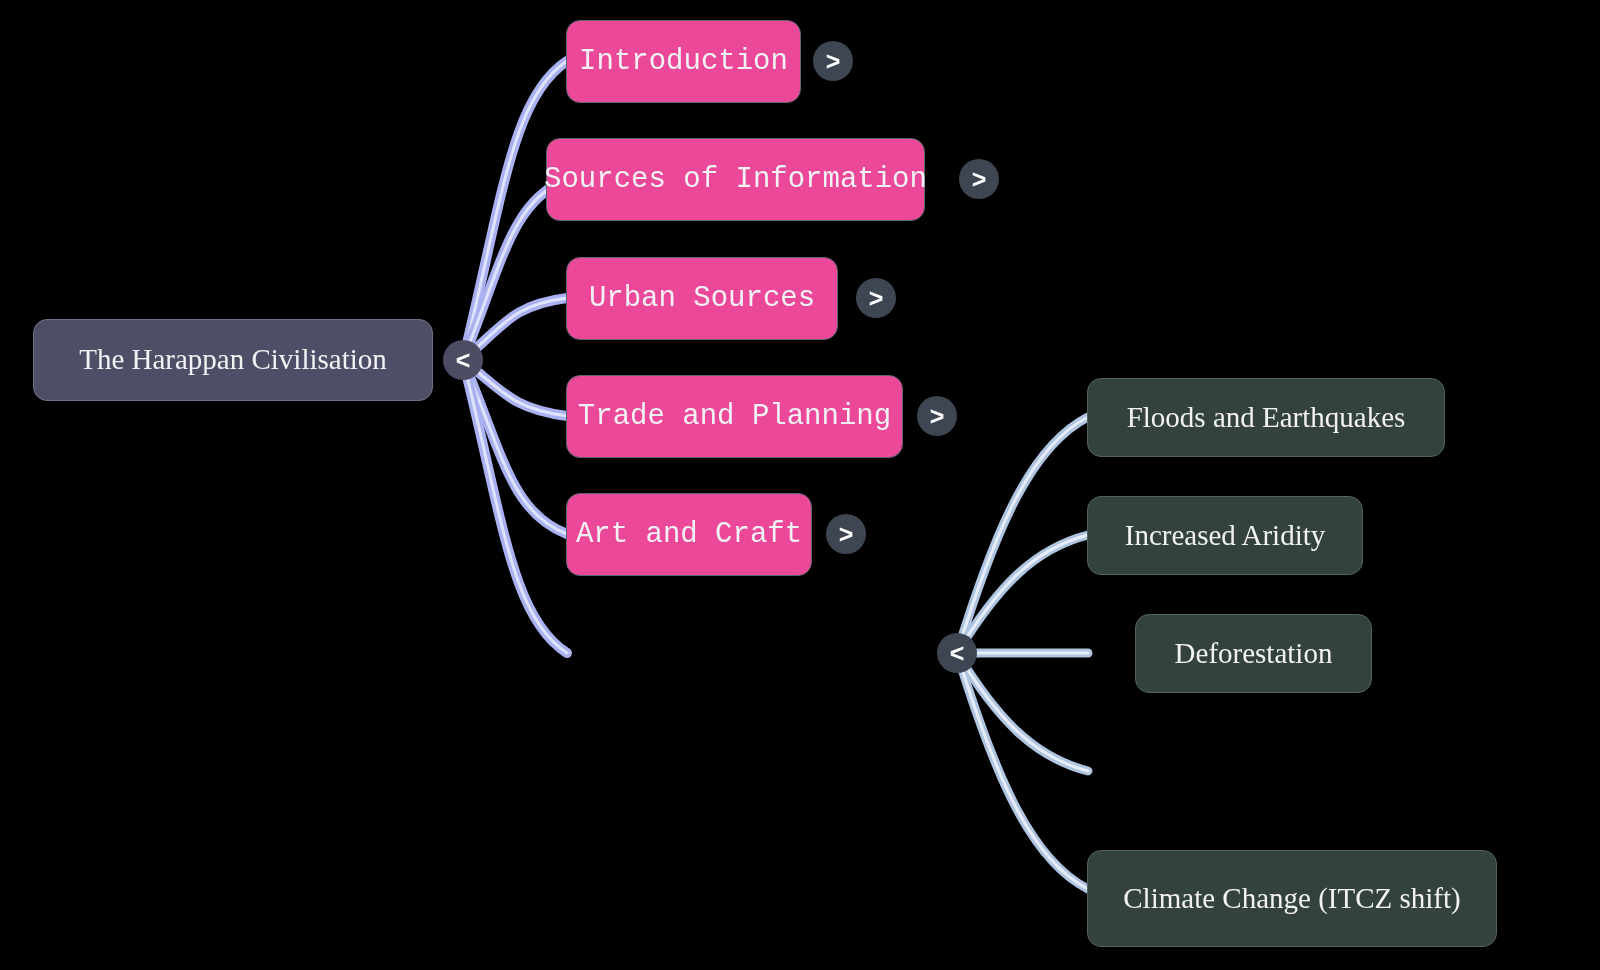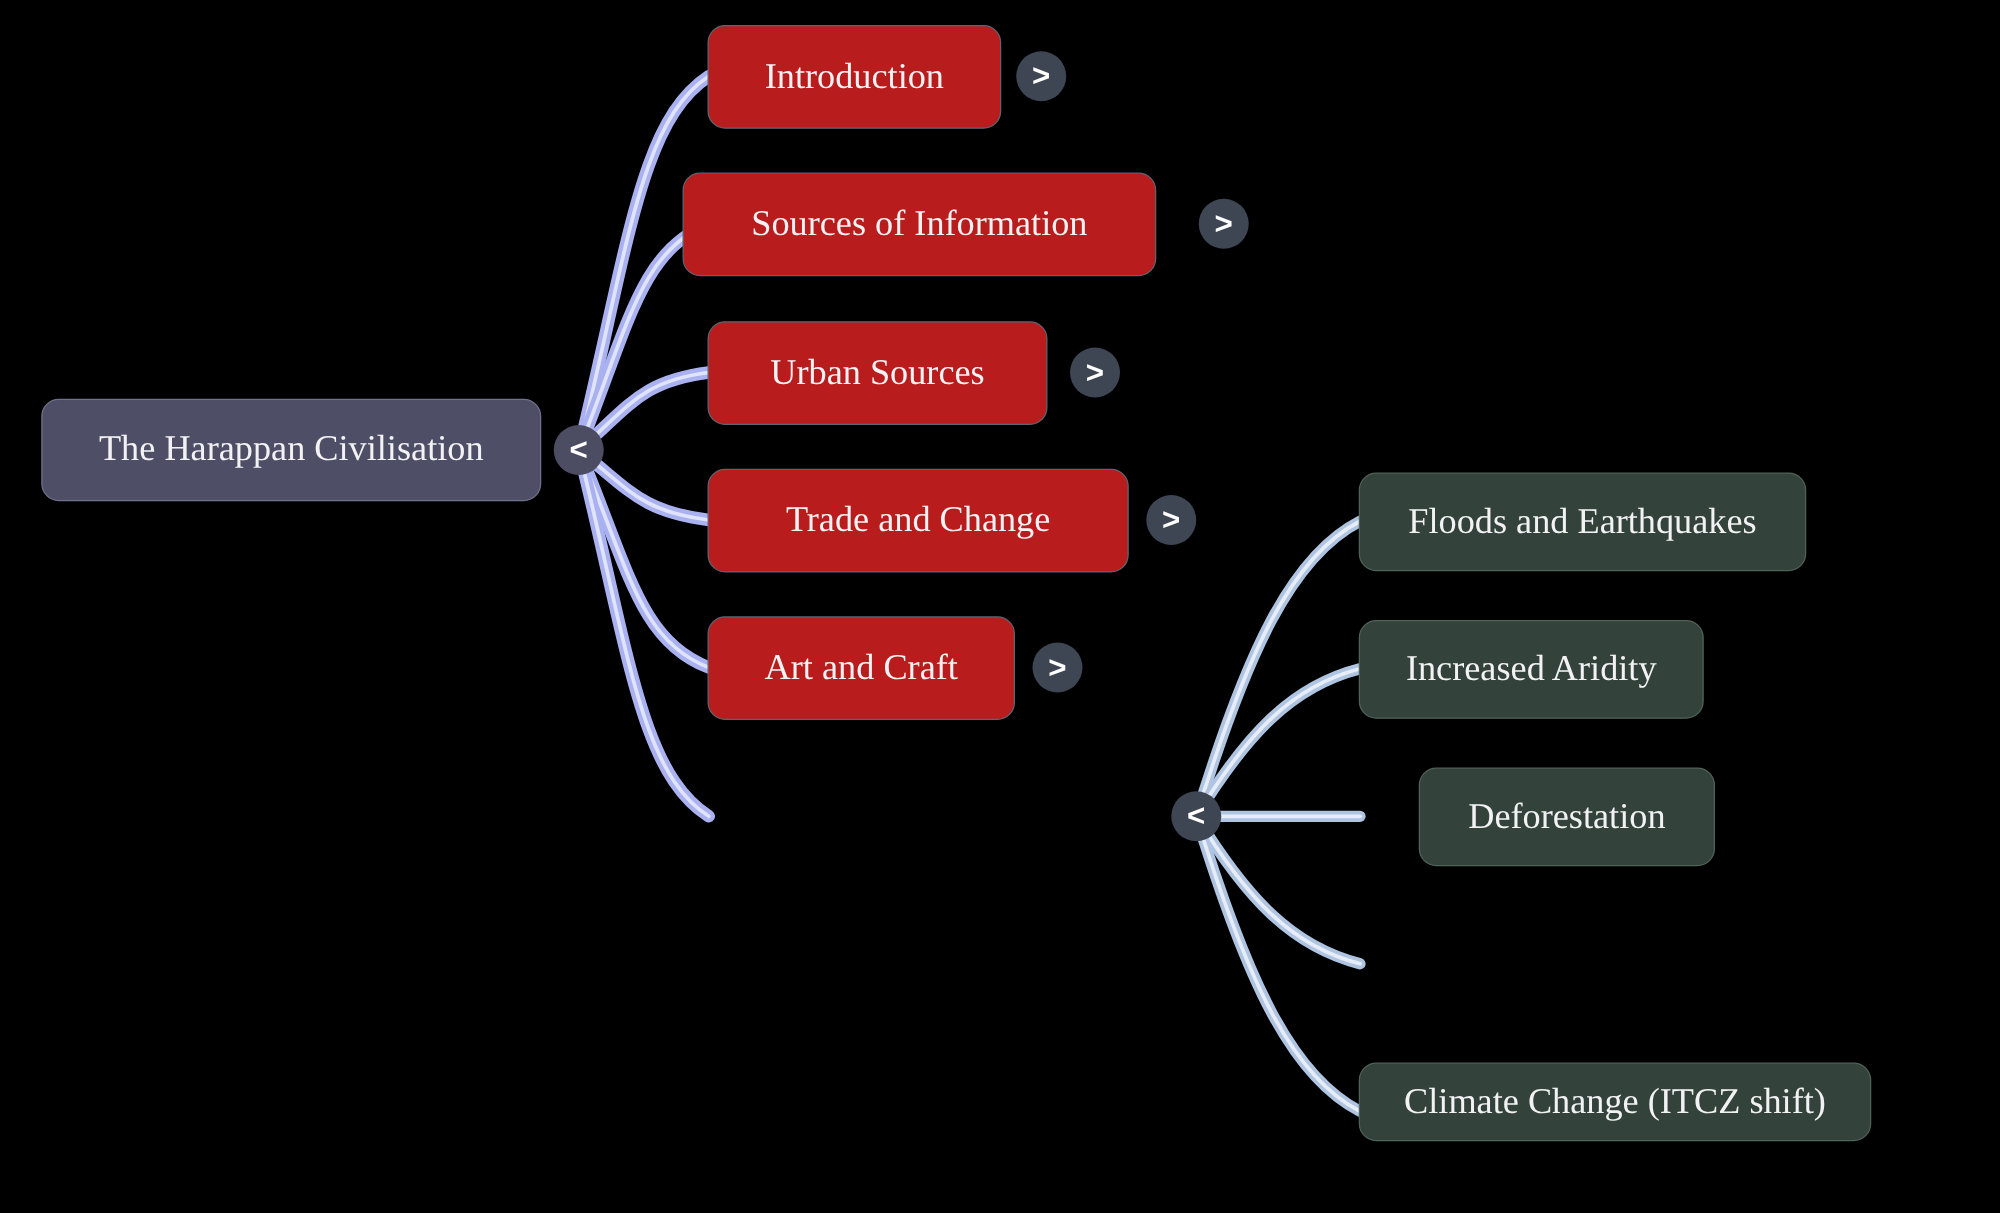--- a/index.html
+++ b/index.html
@@ -14,21 +14,21 @@
   .edge-outer-blue   { stroke:#aec4e0; stroke-width:9;  fill:none; stroke-linecap:round; }
   .edge-inner-blue   { stroke:#e6edf8; stroke-width:3;  fill:none; stroke-linecap:round; }
 
   .node {
     position:absolute; box-sizing:border-box;
     display:flex; align-items:center; justify-content:center;
     color:#f2f2f4; font-size:29px; line-height:1.1;
     border-radius:14px; white-space:nowrap;
   }
   .node.root { background:#4e4f66; border:1.5px solid #70718a; }
-  .node.l1   { background:#b91c1c; border:1.5px solid #5c6673; }
+  .node.l1   { background:#ec4899; border:1.5px solid #5c6673;font-family:Liberation Mono, monospace; }
   .node.l2   { background:#33423b; border:1.5px solid #50635a; }
 
   .toggle {
     position:absolute; width:40px; height:40px; border-radius:50%;
     display:flex; align-items:center; justify-content:center;
     color:#ffffff; font-family:"Liberation Sans", sans-serif;
     font-weight:bold; font-size:25px; cursor:pointer; user-select:none;
   }
   .toggle.purple { background:#4c4d63; }
   .toggle.gray   { background:#3e4653; }
@@ -120,21 +120,21 @@
   </div>
 
   <div class="node l1" style="left:566px; top:257px; width:272px; height:83px;">
     <span>Urban Sources</span>
   </div>
   <div class="toggle gray" style="left:856px; top:278px;">
     <span>&gt;</span>
   </div>
 
   <div class="node l1" style="left:566px; top:375px; width:337px; height:83px;">
-    <span>Trade and Change</span>
+    <span>Trade and Planning</span>
   </div>
   <div class="toggle gray" style="left:917px; top:396px;">
     <span>&gt;</span>
   </div>
 
   <div class="node l1" style="left:566px; top:493px; width:246px; height:83px;">
     <span>Art and Craft</span>
   </div>
   <div class="toggle gray" style="left:826px; top:514px;">
     <span>&gt;</span>
@@ -150,17 +150,17 @@
 
   <div class="node l2" style="left:1087px; top:496px; width:276px; height:79px;">
     <span>Increased Aridity</span>
   </div>
 
   <div class="node l2" style="left:1087px; top:614px; width:237px; height:79px;margin-left:48px;">
     <span>Deforestation</span>
   </div>
 
 
-  <div class="node l2" style="left:1087px; top:850px; width:410px; height:63px;">
+  <div class="node l2" style="left:1087px; top:850px; width:410px; height:97px;">
     <span>Climate Change (ITCZ shift)</span>
   </div>
 
 </div>
 
 </body></html>

